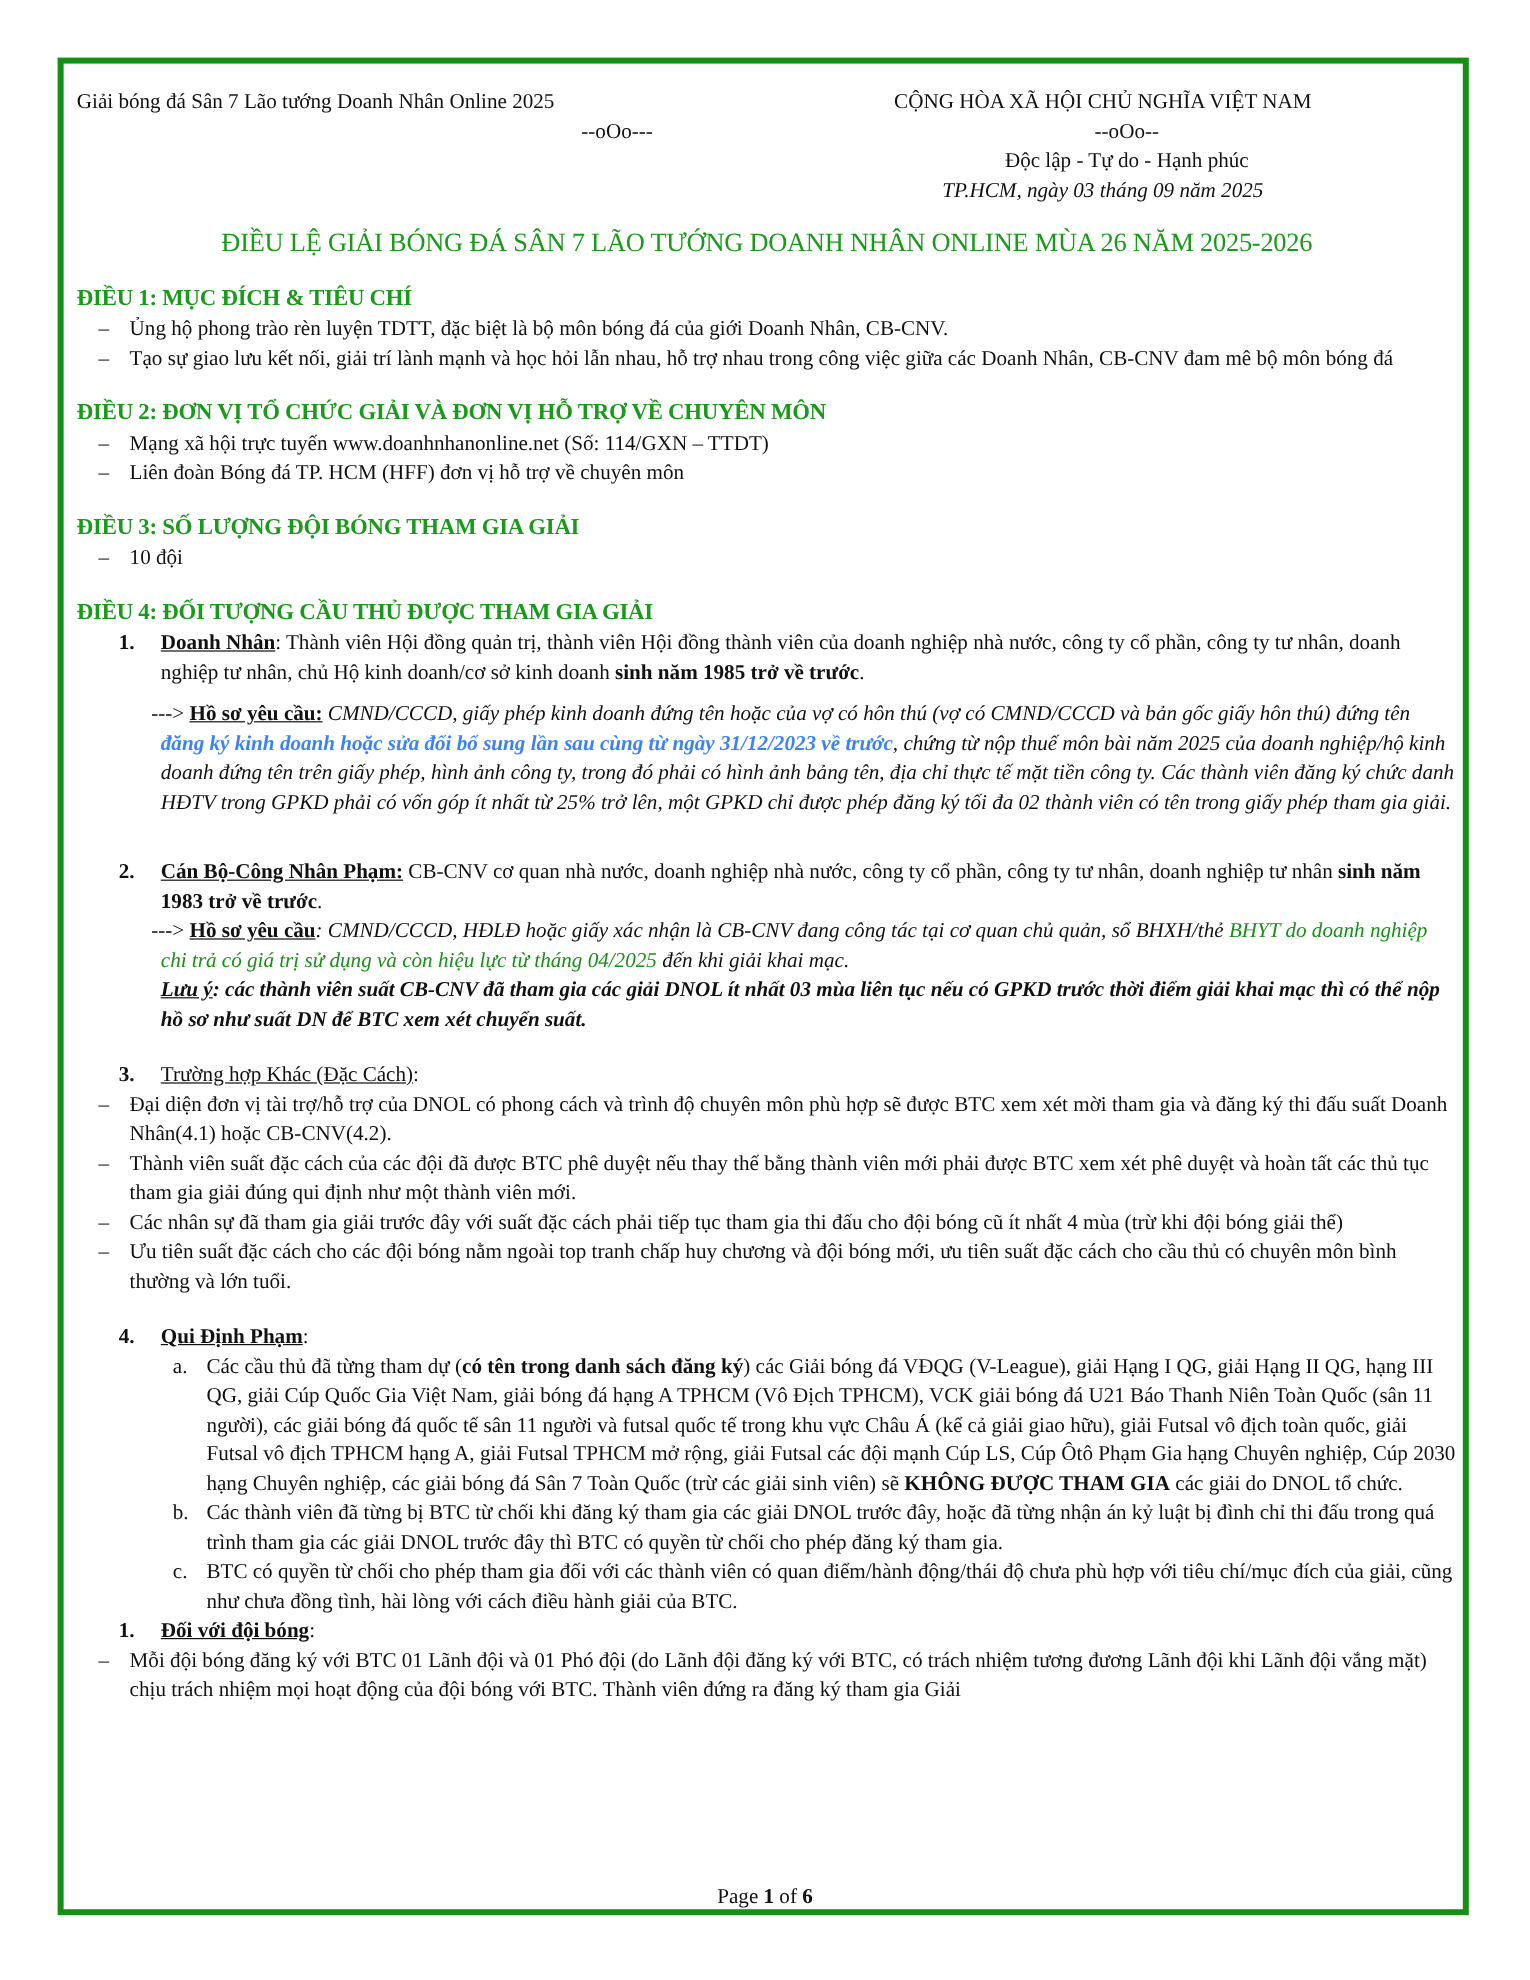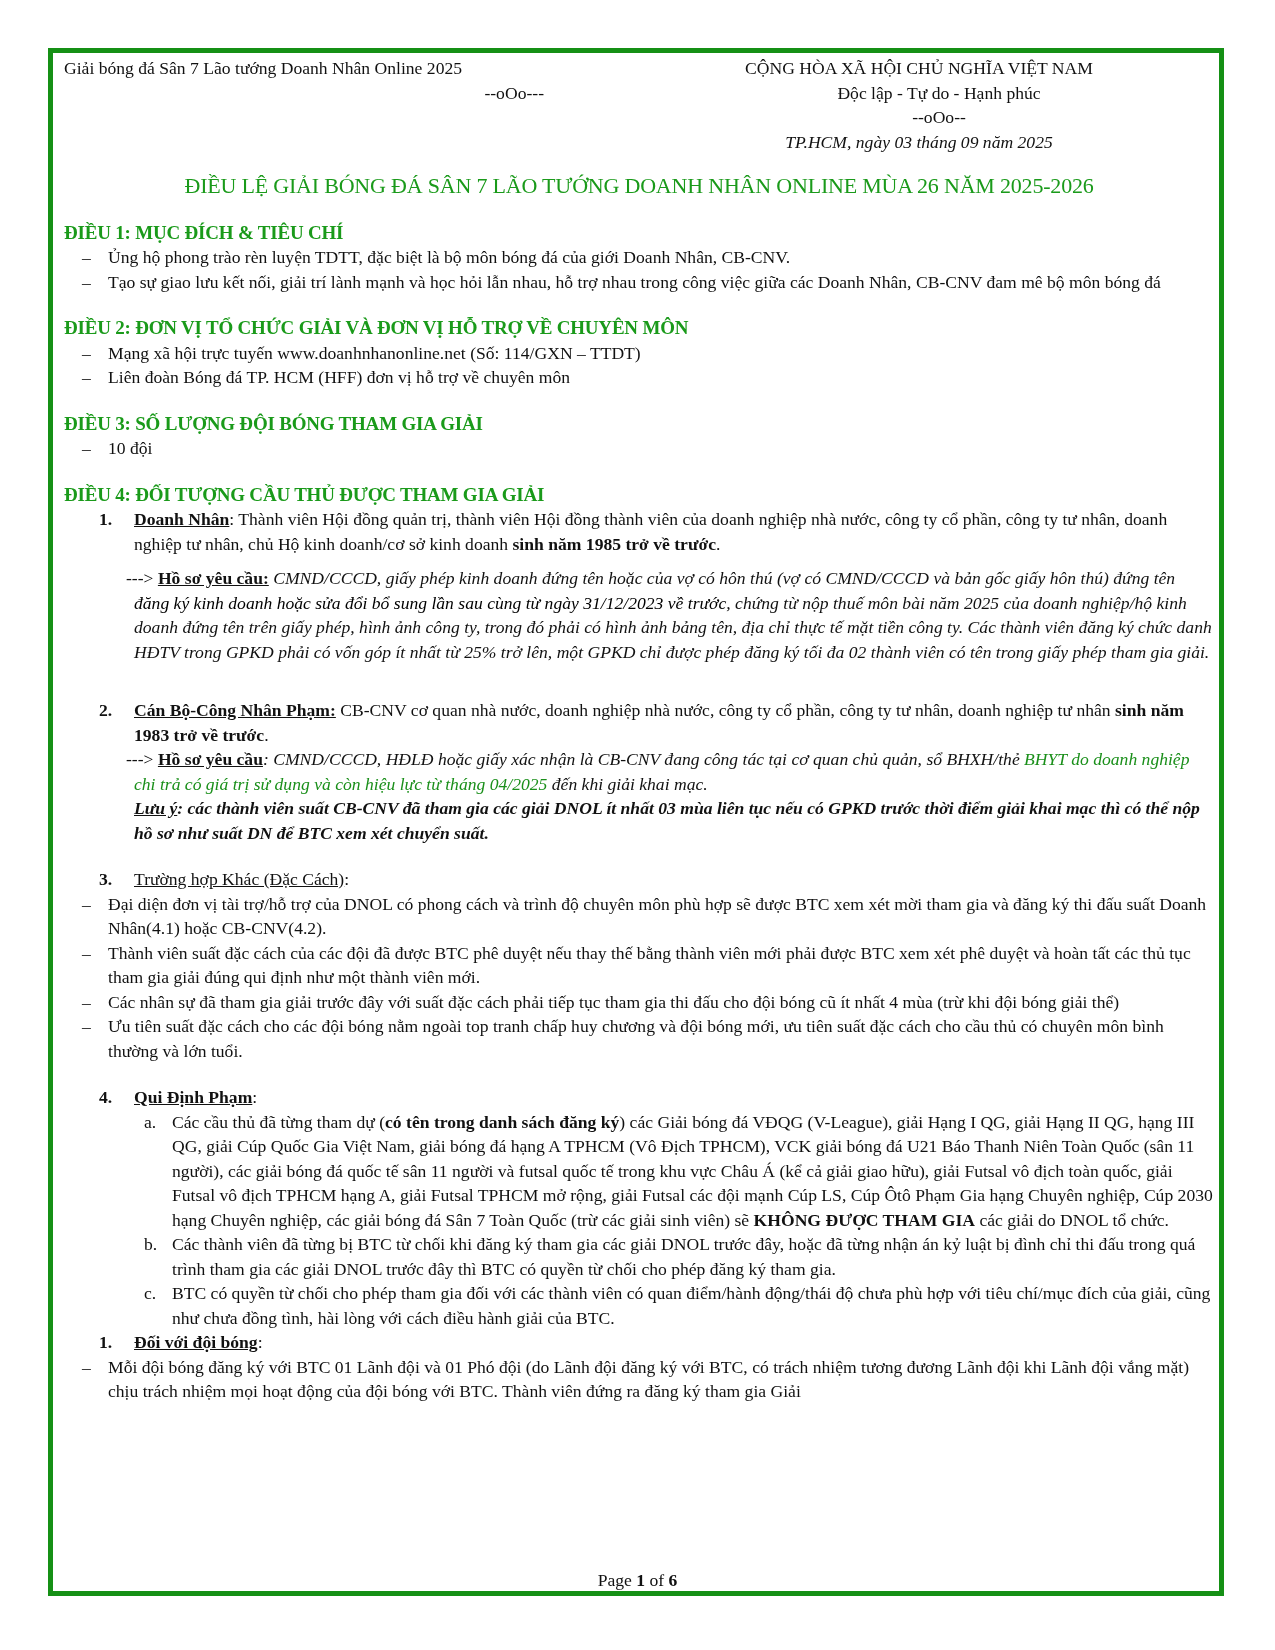--- a/index.html
+++ b/index.html
@@ -2,62 +2,62 @@
 <html><head>
 <meta charset="utf-8">
 <style>
   html, body { margin: 0; padding: 0; background: #ffffff; }
   body { width: 1275px; height: 1650px; position: relative; font-family: "Liberation Serif", serif; color: #111; }
   .page-border {
     position: absolute; left: 48px; top: 48px; width: 1176px; height: 1548px;
     border: 5px solid #159015; box-sizing: border-box;
   }
   .content { position: absolute; left: 64px; top: 56px; width: 1150px; font-size: 17.6px; line-height: 24.5px; }
-  .hdr { position: relative; height: 100px; }
+  .hdr { position: relative; height: 100px; margin-top: 16px; }
   .hdr-left { position: absolute; left: 0; top: 0; width: 480px; }
   .hdr-left .l1 { white-space: nowrap; }
   .hdr-left .l2 { text-align: right; }
   .hdr-right { position: absolute; left: 620px; top: 0; width: 470px; text-align: center; }
   .hdr-right .date { font-style: italic; }
   .title {
     color: #1a9a1a; font-weight: normal; text-align: center; font-size: 22px;
     margin-top: 18px; letter-spacing: -0.2px;
   }
   .sec-h { color: #1a9a1a; font-weight: bold; font-size: 19px; margin-top: 22px; letter-spacing: -0.2px; }
   .dash { position: relative; padding-left: 44px; }
   .dash::before { content: "\2013"; position: absolute; left: 18px; }
   .num { position: relative; padding-left: 70px; }
   .num .n { position: absolute; left: 35px; font-weight: bold; }
   .u { text-decoration: underline; font-weight: bold; }
   .req { padding-left: 70px; font-style: italic; }
   .req .arrow { font-style: normal; margin-left: -8px; }
   .green { color: #1a8f1a; }
-  .greenb { color: #000000; font-weight: normal; }
+  .greenb { color: #3b82f6; font-weight: bold; }
   .b { font-weight: bold; }
   .sub { position: relative; padding-left: 108px; }
   .sub .n { position: absolute; left: 80px; }
   .gap { height: 22px; }
   .footer { position: absolute; left: 0; width: 1275px; top: 1570px; text-align: center; font-size: 17.6px; }
 </style>
 </head>
 <body>
 
 <div class="page-border"></div>
 
 <div class="content">
 
   <div class="hdr">
     <div class="hdr-left">
       <div class="l1">Giải bóng đá Sân 7 Lão tướng Doanh Nhân Online 2025</div>
       <div class="l2">--oOo---</div>
     </div>
     <div class="hdr-right">
       <div>CỘNG HÒA XÃ HỘI CHỦ NGHĨA VIỆT NAM</div>
+      <div style="padding-left:40px;">--oOo--</div>
       <div style="padding-left:40px;">Độc lập - Tự do - Hạnh phúc</div>
-      <div style="padding-left:40px;">--oOo--</div>
       <div class="date">TP.HCM, ngày  03  tháng  09  năm  2025</div>
     </div>
   </div>
 
   <div class="title">ĐIỀU LỆ GIẢI BÓNG ĐÁ SÂN 7 LÃO TƯỚNG DOANH NHÂN ONLINE MÙA 26 NĂM 2025-2026</div>
 
   <div class="sec-h">ĐIỀU 1: MỤC ĐÍCH &amp; TIÊU CHÍ</div>
   <div class="dash">Ủng hộ phong trào rèn luyện TDTT, đặc biệt là bộ môn bóng đá của giới Doanh Nhân, CB-CNV.</div>
   <div class="dash">Tạo sự giao lưu kết nối, giải trí lành mạnh và học hỏi lẫn nhau, hỗ trợ nhau trong công việc giữa các Doanh Nhân, CB-CNV đam mê bộ môn bóng đá</div>
 

